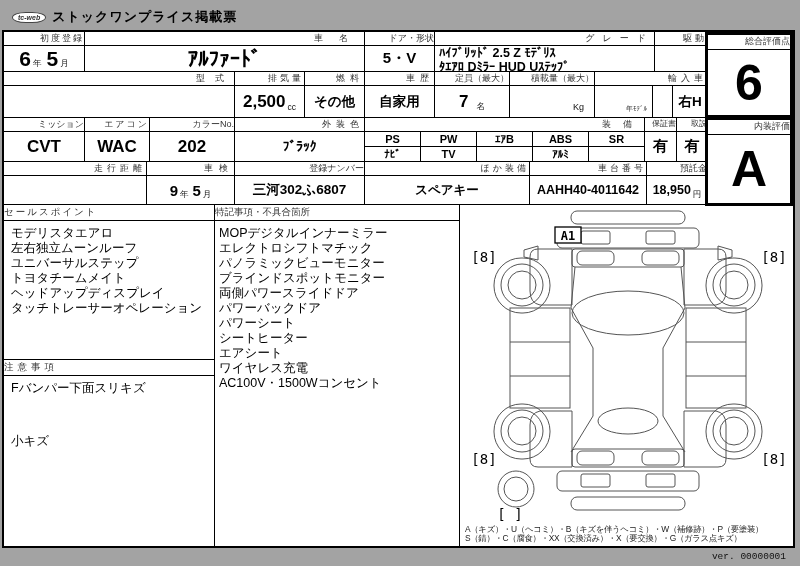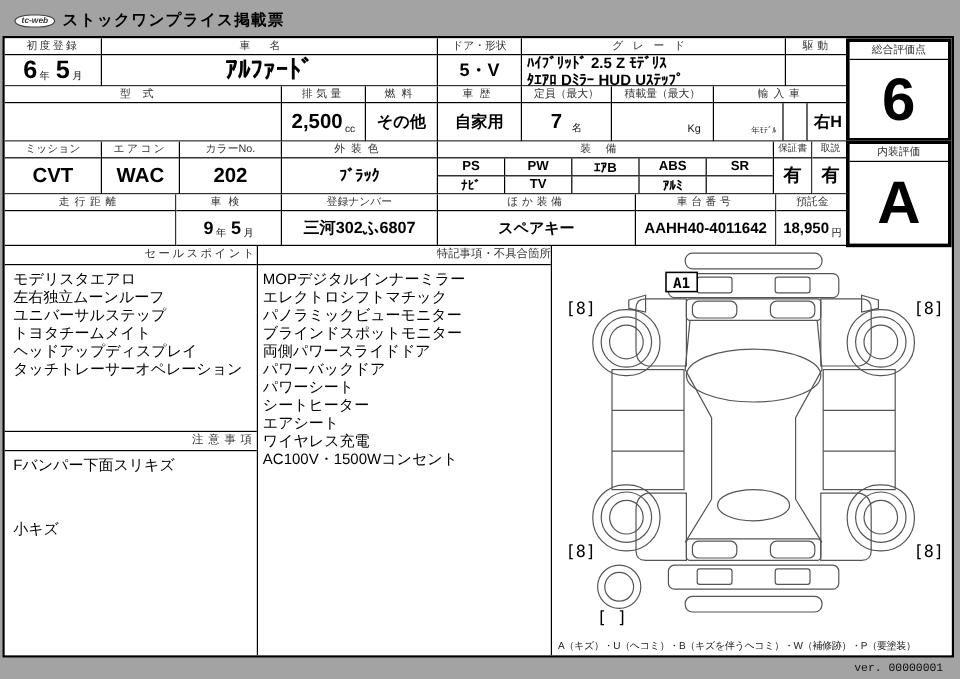--- a/index.html
+++ b/index.html
@@ -2,39 +2,39 @@
 <html><head>
 <meta charset="utf-8">
 <style>
   html,body{margin:0;padding:0;background:#e8e8e6}
   .sheet{position:relative;width:800px;height:566px;background:#a3a3a3;font-family:"Liberation Sans","DejaVu Sans",sans-serif;color:#000;overflow:hidden}
   .titlebar{position:absolute;left:12px;top:8px;display:flex;align-items:center;gap:6px}
   .logo{border:1px solid #444;border-radius:50%/62%;font-size:7px;font-style:italic;font-weight:bold;padding:1px 5px;color:#333;background:#fff}
   .title{font-size:13px;font-weight:bold;letter-spacing:1px}
   .table{position:absolute;left:2px;top:30px;width:793px;height:518px;border:2px solid #000;background:#fff;box-sizing:border-box}
   .cell{position:absolute;box-sizing:border-box;border-right:1px solid #000;border-bottom:1px solid #000;display:flex;flex-direction:column;background:#fff}
-  .hdr{height:13px;line-height:12px;text-align:center;font-size:9px;color:#333;border-bottom:1px solid #000;flex:none;overflow:hidden;white-space:nowrap}
+  .hdr{height:13px;line-height:12px;text-align:right;font-size:9px;color:#333;border-bottom:1px solid #000;flex:none;overflow:hidden;white-space:nowrap}
   .val{flex:1;display:flex;align-items:center;justify-content:center;font-weight:bold;white-space:nowrap}
   .split{flex:1;display:flex}
   .sub{display:flex;align-items:center;justify-content:center;font-weight:bold;box-sizing:border-box;position:relative}
   .unit{font-size:8.5px;font-weight:normal;color:#111;margin-left:2px;position:relative;top:5px}
   .v22{font-size:21px}.v20{font-size:19px}.v18{font-size:17px}.v16{font-size:15px}.v14{font-size:13.5px}.v13{font-size:12.5px}
   .grade{flex:1;display:flex;flex-direction:column;justify-content:center;padding-left:4px;font-weight:bold;font-size:12.5px;line-height:14px;white-space:nowrap}
   .scorebox{position:absolute;box-sizing:border-box;border:3px solid #000;background:#fff;display:flex;flex-direction:column;z-index:4}
   .scorebox .hdr{height:14px;line-height:13px}
   .bigval{flex:1;display:flex;align-items:center;justify-content:center;font-weight:bold;font-size:50px}
   .egrid{flex:1;display:flex;flex-direction:column}
   .erow{flex:1;display:flex;border-bottom:1px solid #000}
   .erow:last-child{border-bottom:none}
   .ecell{flex:1;box-sizing:border-box;border-right:1px solid #000;display:flex;align-items:center;justify-content:center;font-weight:bold;font-size:11px}
   .ecell:last-child{border-right:none}
   .tinybottom{position:absolute;bottom:3px;right:5px;font-size:7px;color:#333;font-weight:normal}
   .kgunit{position:absolute;bottom:5px;right:10px;font-size:9px;font-weight:normal;color:#111}
   .bcol{position:absolute;top:173px;height:341px;box-sizing:border-box;background:#fff;display:flex;flex-direction:column}
-  .sechdr{height:15px;line-height:14px;text-align:right;font-size:9.5px;color:#333;border-bottom:1px solid #000;flex:none}
+  .sechdr{height:15px;line-height:14px;text-align:left;font-size:9.5px;color:#333;border-bottom:1px solid #000;flex:none}
   .list{padding:5px 7px;font-size:12.5px;line-height:15px}
   .list div{white-space:nowrap;overflow:hidden}
   .saleslist{height:128px;padding:5px 7px}
   .legend{position:absolute;left:5px;bottom:2px;font-size:8.4px;line-height:9.6px;color:#222;white-space:nowrap;letter-spacing:-0.3px}
   .ver{position:absolute;right:14px;top:551px;font-size:9.5px;font-family:"Liberation Mono","DejaVu Sans Mono",monospace;color:#111}
   svg text{font-family:"DejaVu Sans Mono","Liberation Mono",monospace}
 </style>
 </head>
 <body>
 
@@ -324,20 +324,21 @@
         <rect x="95" y="22" width="26" height="16" fill="#fff" stroke="#000" stroke-width="1.3"></rect>
         <text x="108" y="35" text-anchor="middle" font-size="12" font-weight="bold" fill="#000">A1</text>
         <text x="24" y="57" text-anchor="middle" font-size="14" fill="#000">[8]</text>
         <text x="314" y="57" text-anchor="middle" font-size="14" fill="#000">[8]</text>
         <text x="24" y="259" text-anchor="middle" font-size="14" fill="#000">[8]</text>
         <text x="314" y="259" text-anchor="middle" font-size="14" fill="#000">[8]</text>
         <text x="50" y="314" text-anchor="middle" font-size="14" fill="#000">[ ]</text>
       </svg>
       <div class="legend">
         <div>A（キズ）・U（ヘコミ）・B（キズを伴うヘコミ）・W（補修跡）・P（要塗装）</div>
+        <div>S（錆）・C（腐食）・XX（交換済み）・X（要交換）・G（ガラス点キズ）</div>
       </div>
     </div>
 
   </div>
 
   <div class="ver">ver. 00000001</div>
 
 </div>
 
 </body></html>

